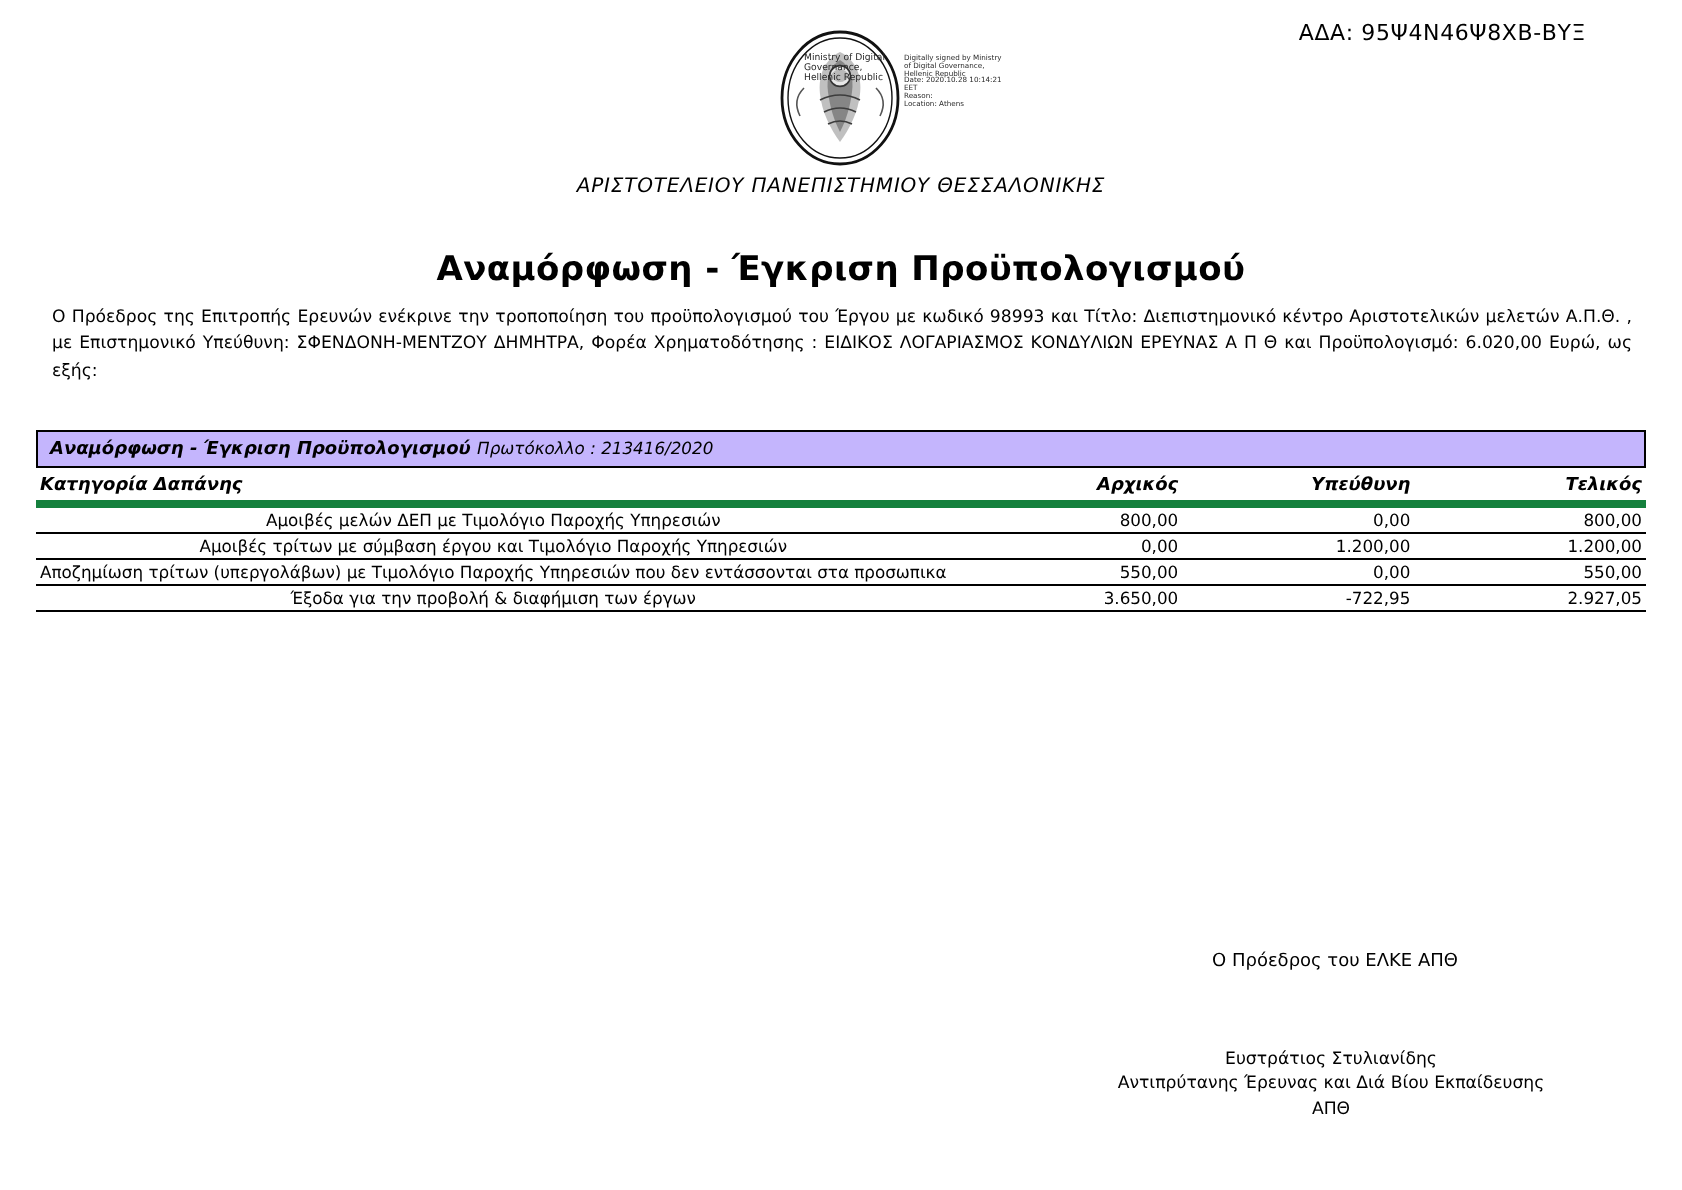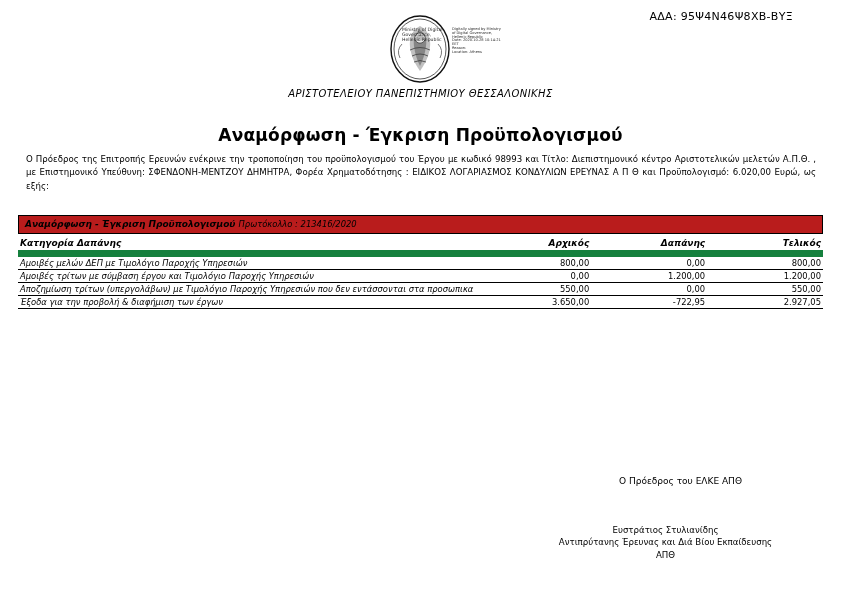--- a/index.html
+++ b/index.html
@@ -117,21 +117,21 @@
 
   
   .table-wrap {
     position: absolute;
     top: 215px;
     left: 18px;
     width: 805px;
   }
   .section-bar {
     border: 1px solid #000;
-    background: #b91c1c;
+    background: #c4b5fd;
     height: 17px;
     line-height: 17px;
     padding-left: 6px;
     font-size: 9px;
     font-style: italic;
     font-weight: bold;
   }
   .section-bar .proto {
     font-weight: normal;
     font-style: italic;
@@ -142,51 +142,50 @@
     border-collapse: collapse;
     font-size: 8.4px;
     margin-top: 3px;
   }
   table.budget th {
     font-style: italic;
     font-weight: bold;
     font-size: 9px;
     text-align: right;
     padding: 1px 2px 2px 2px;
-    border-bottom: 7px solid #15803d;
+    border-bottom: 4px solid #15803d;
     white-space: nowrap;
   }
   table.budget th.cat {
     text-align: left;
   }
   table.budget td {
     padding: 1px 2px;
     border-bottom: 1px solid #000;
     text-align: right;
     white-space: nowrap;
   }
   table.budget td.cat {
-    text-align: left;
+    text-align: center;
     width: 56%;
-    font-style: italic;
   }
   table.budget td.num {
     width: 14.6%;
   }
 
   
   .sign-title {
     position: absolute;
     top: 476px;
     left: 0;
     width: 841px;
     text-align: center;
     font-size: 9px;
   }
-  .sign-title span { position: relative; left: 260px; text-align: right; }
+  .sign-title span { position: relative; left: 247px; text-align: right; }
 
   .sign-block {
     position: absolute;
     top: 524px;
     left: 0;
     width: 841px;
     text-align: center;
     font-size: 8.6px;
     line-height: 1.45;
   }
@@ -248,21 +247,21 @@
     <div class="section-bar">
       <span>Αναμόρφωση  -  Έγκριση Προϋπολογισμού</span>
       <span class="proto">Πρωτόκολλο : 213416/2020</span>
     </div>
 
     <table class="budget">
       <thead>
         <tr>
           <th class="cat">Κατηγορία Δαπάνης</th>
           <th>Αρχικός</th>
-          <th>Δαπάνης</th>
+          <th>Υπεύθυνη</th>
           <th>Τελικός</th>
         </tr>
       </thead>
       <tbody>
         <tr>
           <td class="cat">Αμοιβές μελών ΔΕΠ με Τιμολόγιο Παροχής Υπηρεσιών</td>
           <td class="num">800,00</td>
           <td class="num">0,00</td>
           <td class="num">800,00</td>
         </tr>

